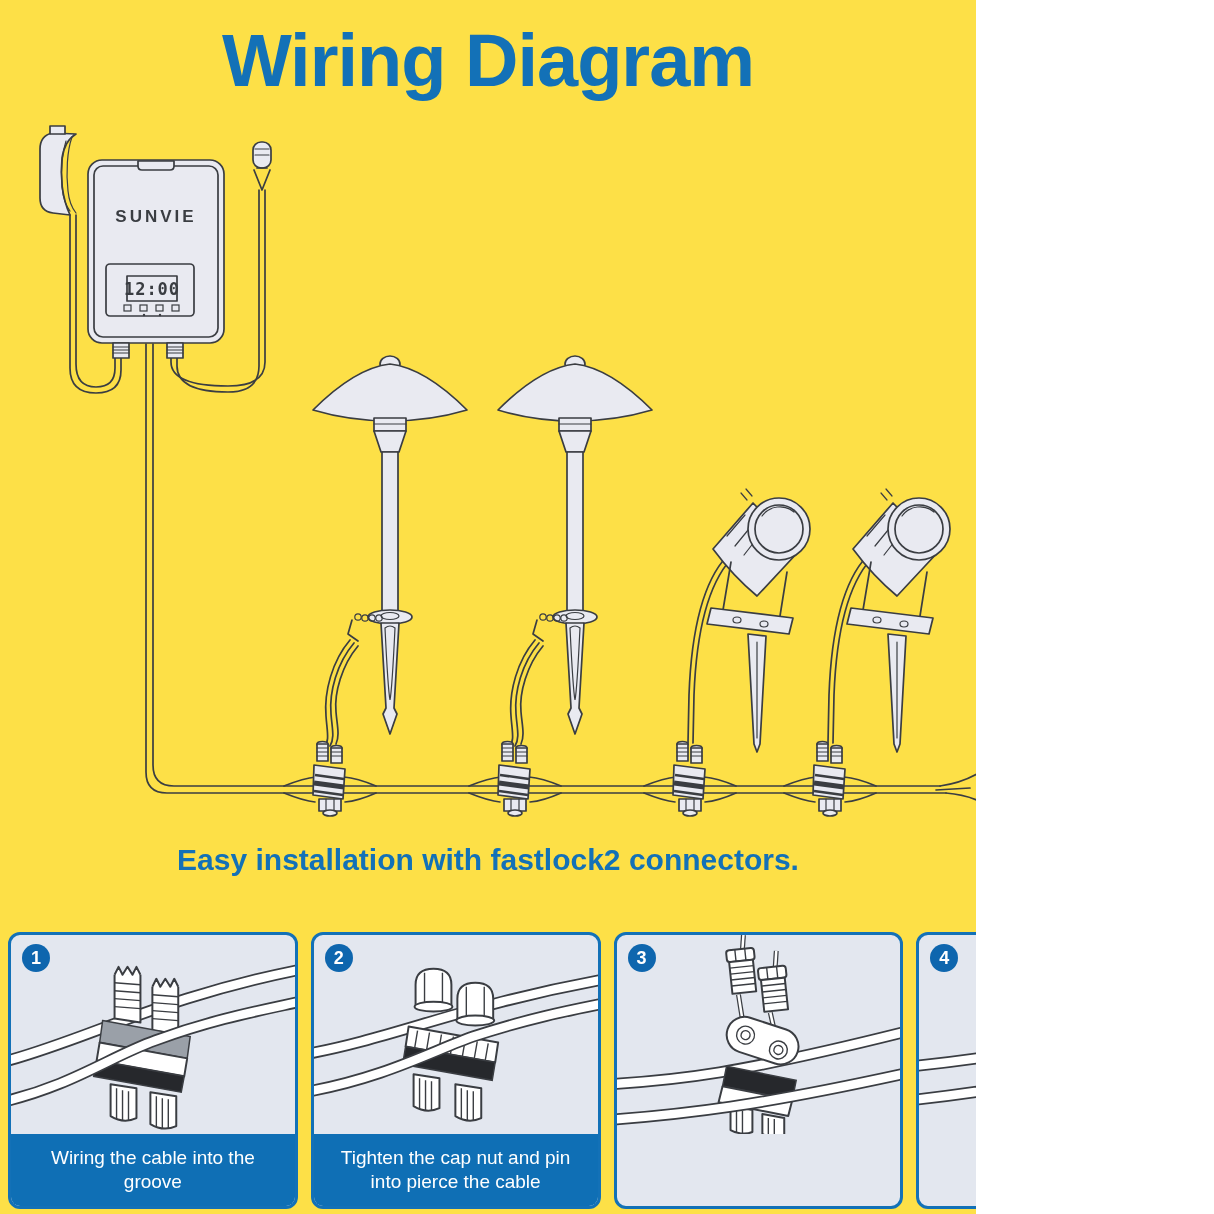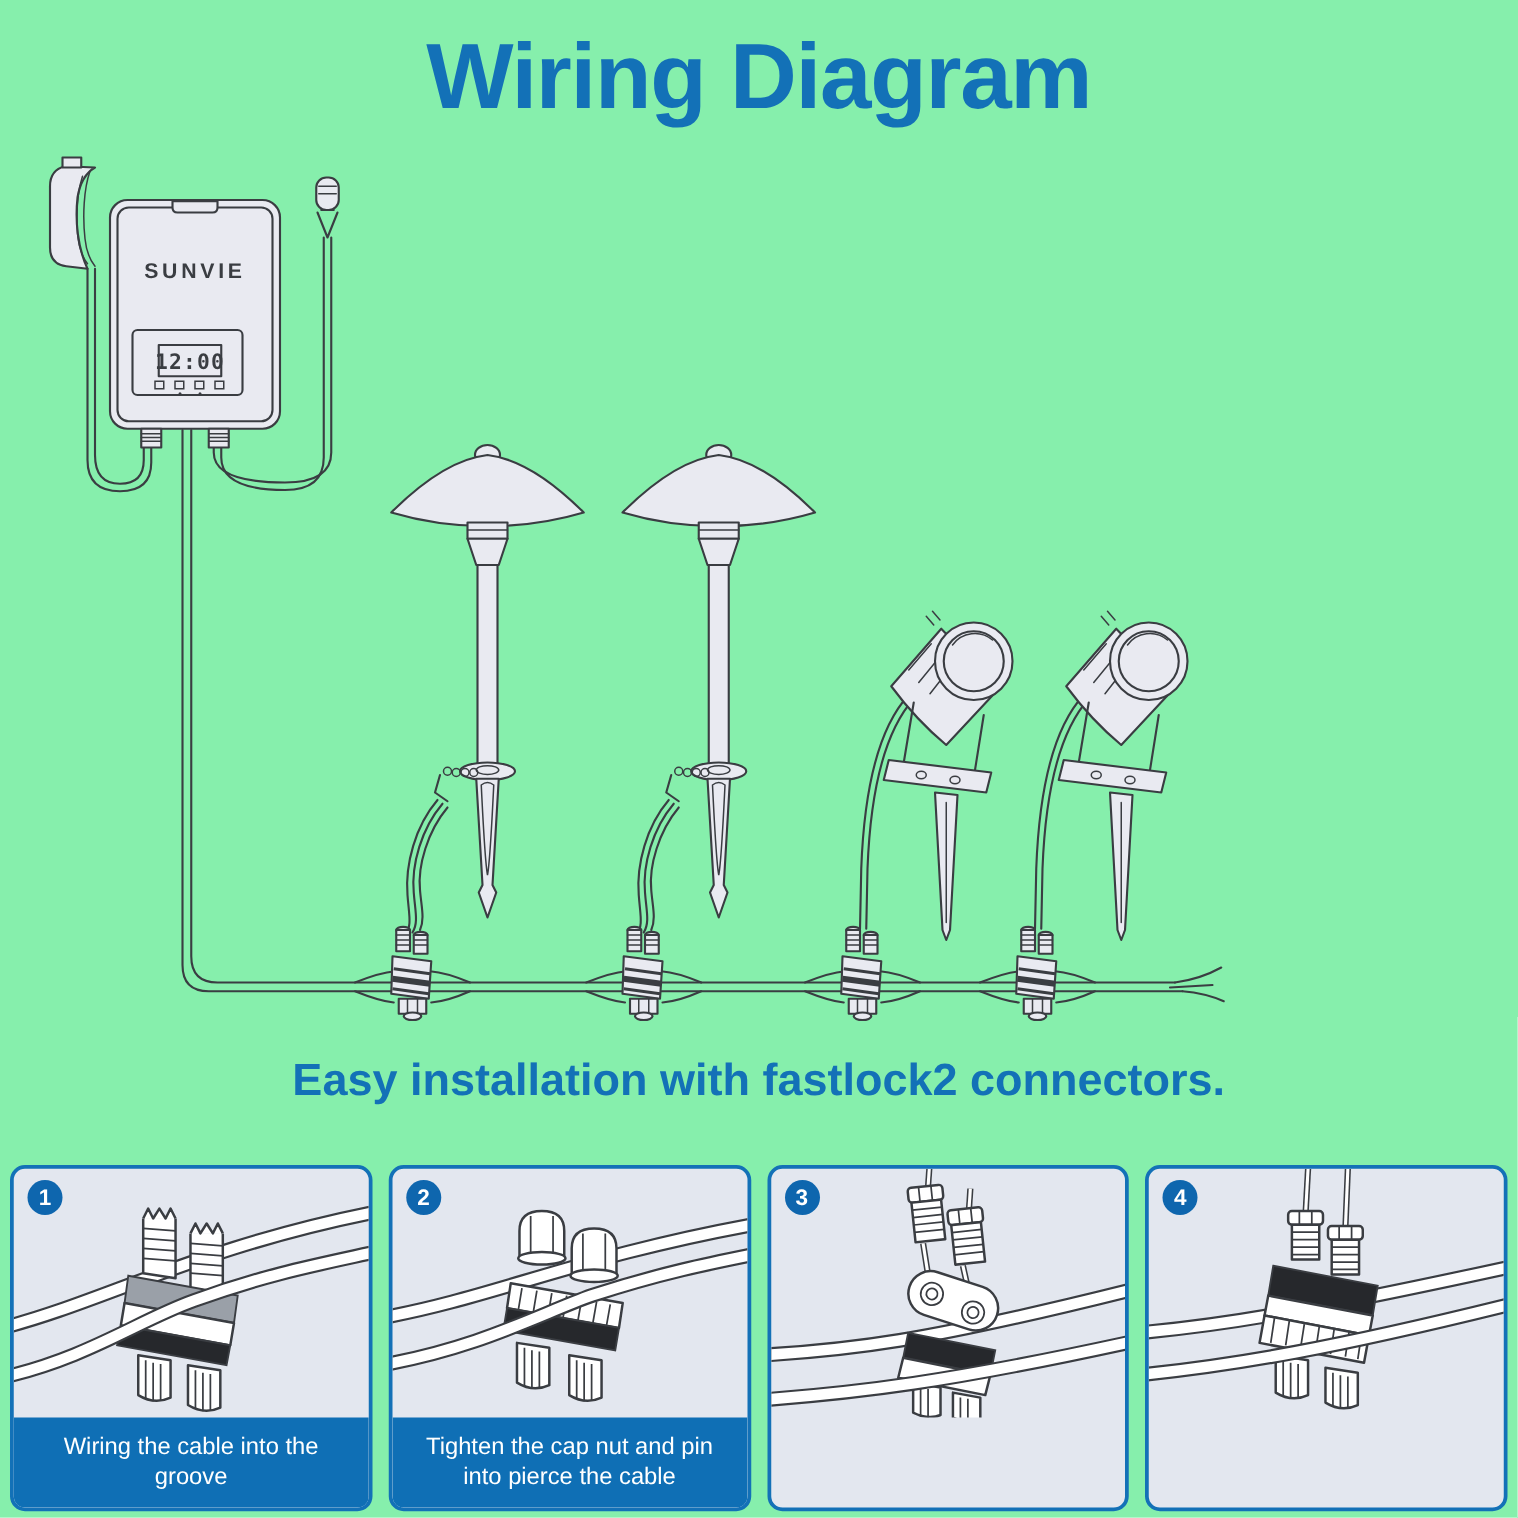--- a/index.html
+++ b/index.html
@@ -1,21 +1,21 @@
 <!DOCTYPE html>
 <html><head>
 <meta charset="utf-8">
 <style>
   html,body{margin:0;padding:0;}
-  .page{position:relative;width:1214px;height:1214px;background:#86efac;overflow:hidden;
+  .page{position:relative;width:976px;height:1214px;background:#fde047;overflow:hidden;
         font-family:"Liberation Sans",sans-serif;}
   .title{position:absolute;top:18px;left:0;width:100%;text-align:center;
          font-size:74px;font-weight:700;letter-spacing:-1px;color:#1371b7;}
   .subtitle{position:absolute;top:843px;left:0;width:100%;text-align:center;
-         font-size:36px;font-weight:700;color:#1371b7;}
+         font-size:30px;font-weight:700;color:#1371b7;}
   svg.diagram{position:absolute;top:0;left:0;}
   
   .ln{fill:none;stroke:#3a3d42;stroke-width:1.7;stroke-linecap:round;stroke-linejoin:round;}
   .lt{fill:none;stroke:#3a3d42;stroke-width:1.2;stroke-linecap:round;}
   .fb{fill:#e9eaf1;stroke:#3a3d42;stroke-width:1.7;stroke-linejoin:round;}
   .logo{font-family:"Liberation Sans",sans-serif;font-size:17px;font-weight:800;
         letter-spacing:3px;fill:#3a3d42;}
   .lcd{font-family:"DejaVu Sans Mono",monospace;font-size:17px;font-weight:700;
         letter-spacing:1px;fill:#3a3d42;}
   

